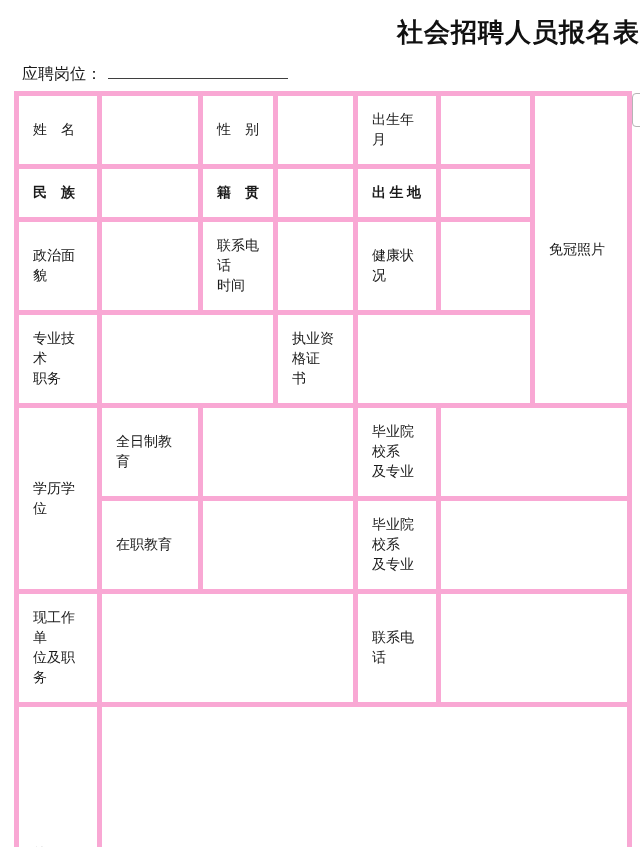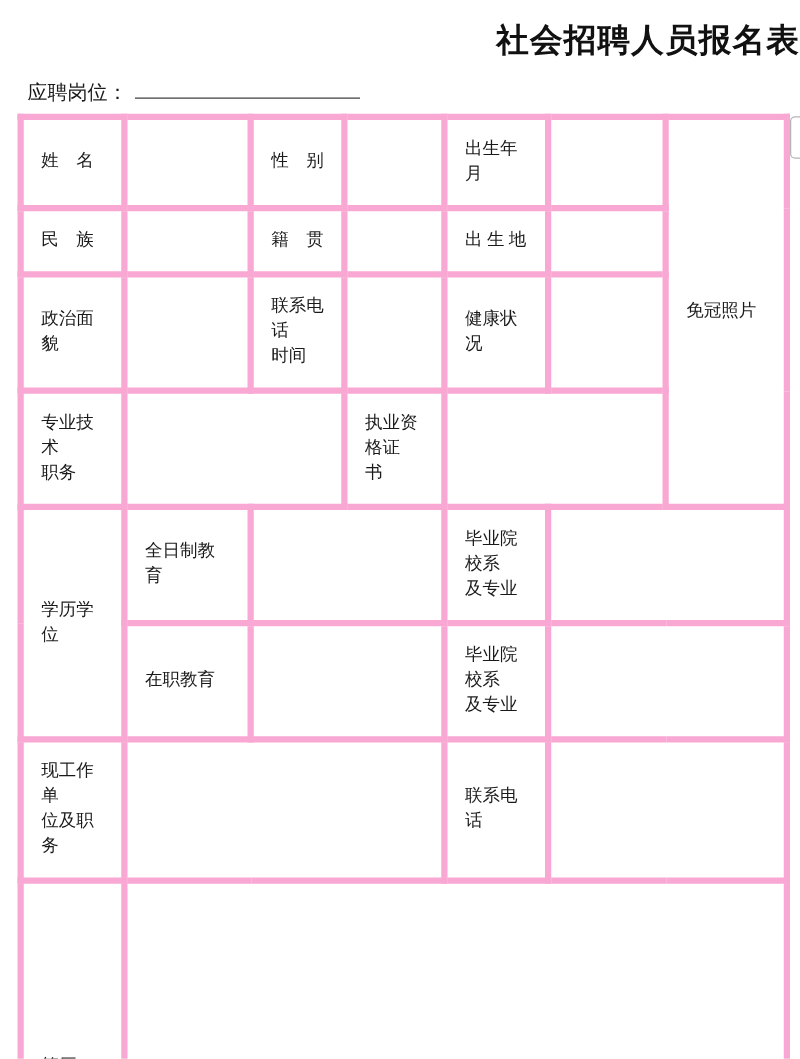--- a/index.html
+++ b/index.html
@@ -47,21 +47,21 @@
     border: 5px solid #f9a8d4;
     font-size: 14px;
     line-height: 20px;
     text-align: left;
     vertical-align: middle;
     padding: 14px;
     overflow: hidden;
   }
   td.lbl { white-space: pre-line; }
   tr.r1 { height: 41px; }
-  tr.r2 { height: 40px; }
+  tr.r2 { height: 40px; font-weight: bold; }
   tr.r3 { height: 48px; margin-top: 16px; }
   tr.r4 { height: 51px; font-family: Liberation Mono, monospace; }
   tr.r5 { height: 50px; }
   tr.r6 { height: 51px; }
   tr.r7 { height: 56px; font-family: Liberation Serif, serif; }
   tr.r8 { height: 299px; }
   .scroll-thumb {
     position: absolute;
     left: 632px; top: 93px;
     width: 14px; height: 34px;

